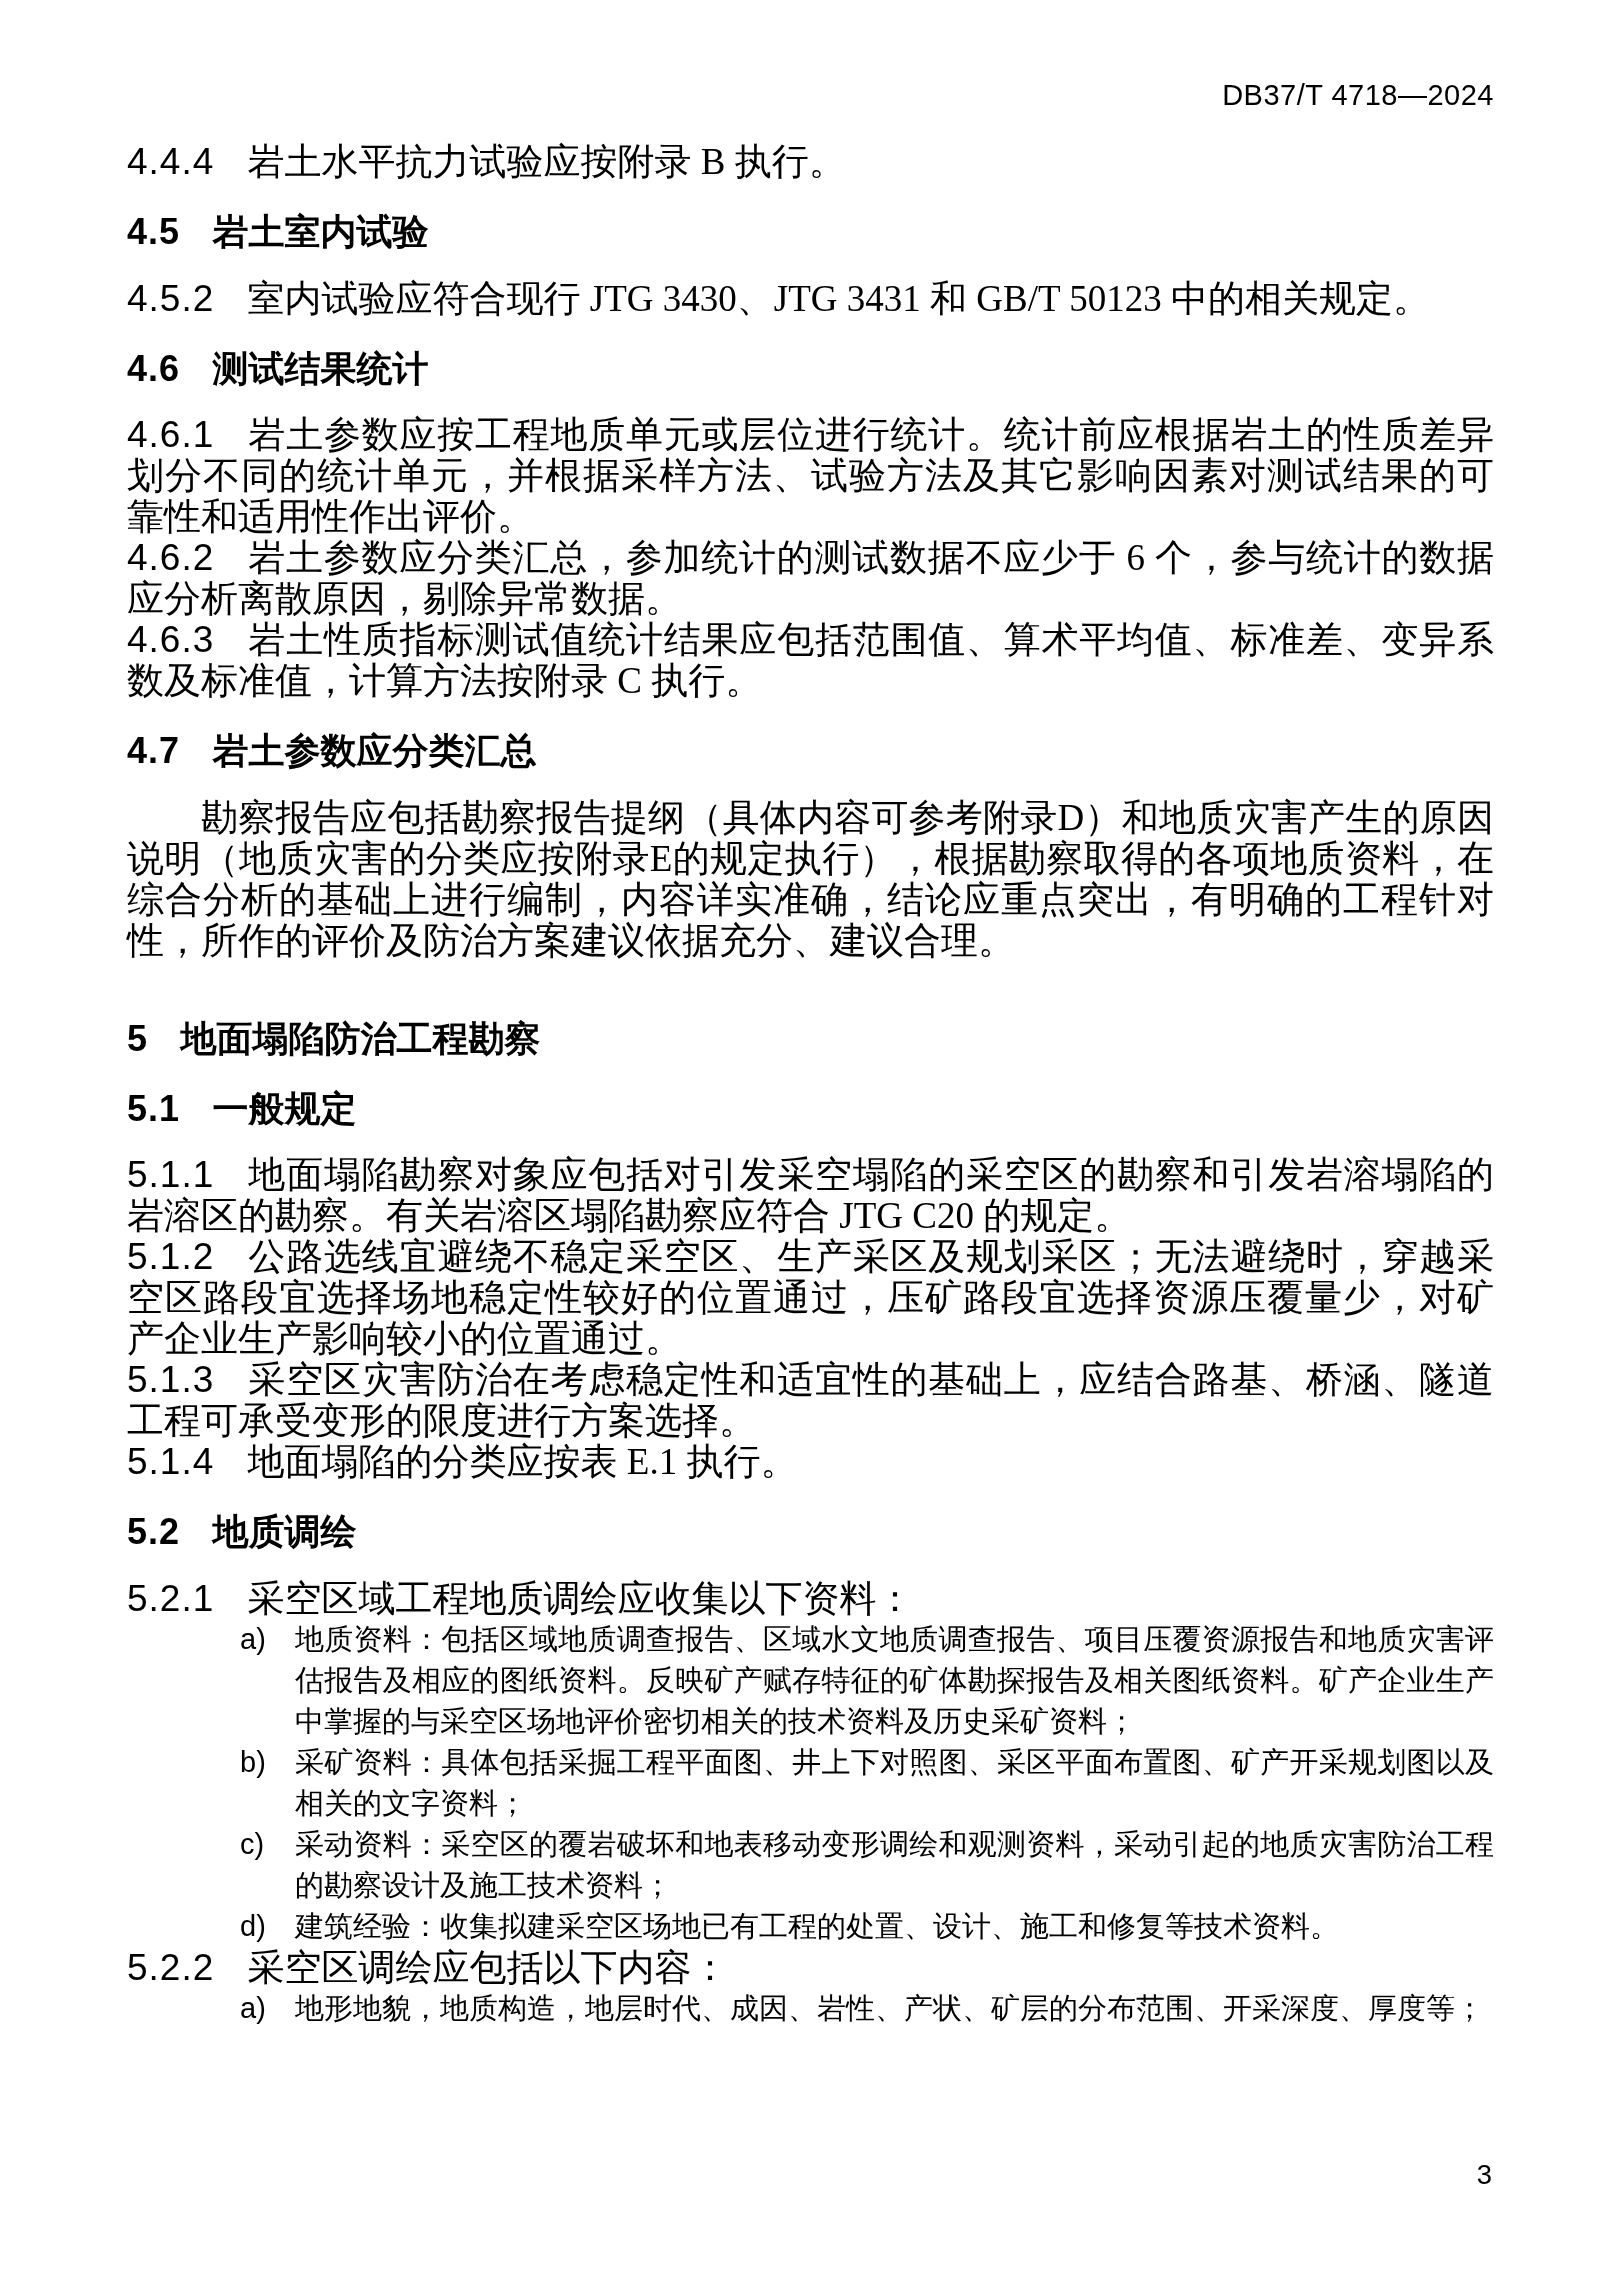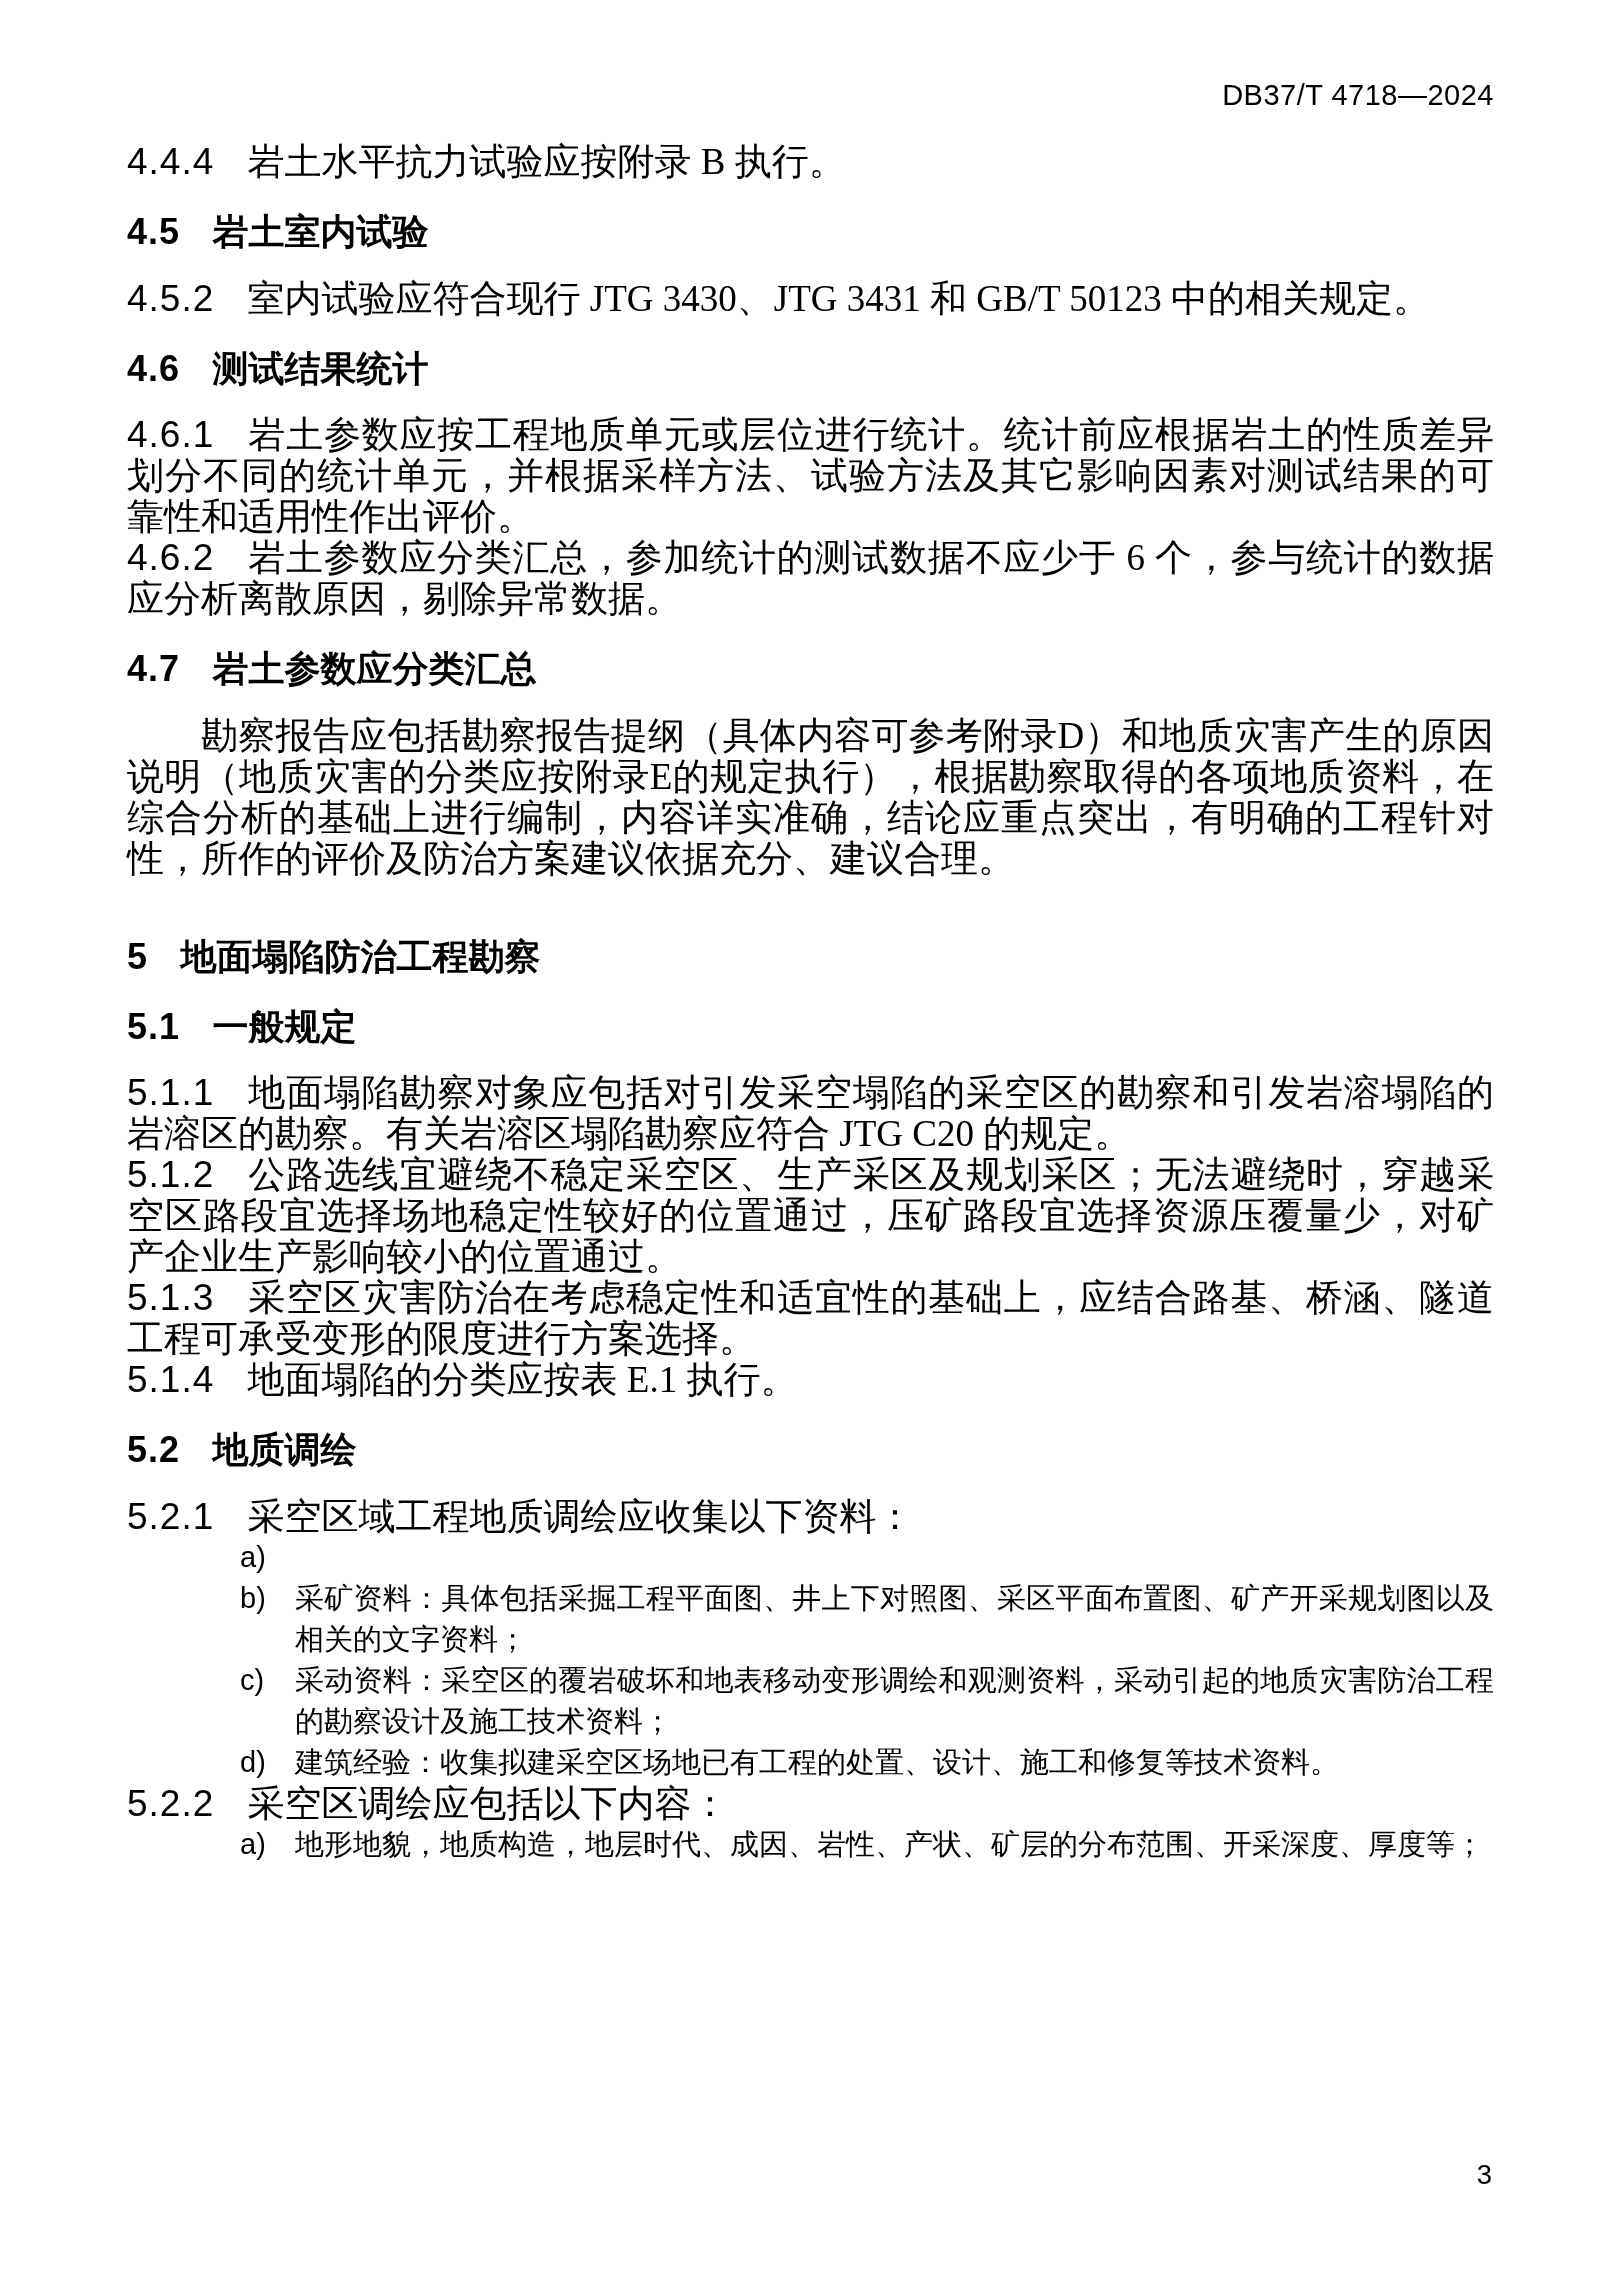--- a/index.html
+++ b/index.html
@@ -73,32 +73,34 @@
 <div class="page">
   <div class="doc-header">DB37/T 4718—2024</div>
 
   <main>
       <p class="clause"><span class="num">4.4.4</span><span>岩土水平抗力试验应按附录 B 执行。</span></p>
       <h3 class="heading"><span class="num">4.5</span><span>岩土室内试验</span></h3>
       <p class="clause"><span class="num">4.5.2</span><span>室内试验应符合现行 JTG 3430、JTG 3431 和 GB/T 50123 中的相关规定。</span></p>
       <h3 class="heading"><span class="num">4.6</span><span>测试结果统计</span></h3>
       <p class="clause"><span class="num">4.6.1</span><span>岩土参数应按工程地质单元或层位进行统计。统计前应根据岩土的性质差异划分不同的统计单元，并根据采样方法、试验方法及其它影响因素对测试结果的可靠性和适用性作出评价。</span></p>
       <p class="clause"><span class="num">4.6.2</span><span>岩土参数应分类汇总，参加统计的测试数据不应少于 6 个，参与统计的数据应分析离散原因，剔除异常数据。</span></p>
+      <p class="clause"><span class="num">4.6.3</span><span>岩土性质指标测试值统计结果应包括范围值、算术平均值、标准差、变异系数及标准值，计算方法按附录 C 执行。</span></p>
       <h3 class="heading"><span class="num">4.7</span><span>岩土参数应分类汇总</span></h3>
       <p class="para"><span>勘察报告应包括勘察报告提纲（具体内容可参考附录D）和地质灾害产生的原因说明（地质灾害的分类应按附录E的规定执行），根据勘察取得的各项地质资料，在综合分析的基础上进行编制，内容详实准确，结论应重点突出，有明确的工程针对性，所作的评价及防治方案建议依据充分、建议合理。</span></p>
       <h2 class="chapter"><span class="num">5</span><span>地面塌陷防治工程勘察</span></h2>
       <h3 class="heading"><span class="num">5.1</span><span>一般规定</span></h3>
       <p class="clause"><span class="num">5.1.1</span><span>地面塌陷勘察对象应包括对引发采空塌陷的采空区的勘察和引发岩溶塌陷的岩溶区的勘察。有关岩溶区塌陷勘察应符合 JTG C20 的规定。</span></p>
       <p class="clause"><span class="num">5.1.2</span><span>公路选线宜避绕不稳定采空区、生产采区及规划采区；无法避绕时，穿越采空区路段宜选择场地稳定性较好的位置通过，压矿路段宜选择资源压覆量少，对矿产企业生产影响较小的位置通过。</span></p>
       <p class="clause"><span class="num">5.1.3</span><span>采空区灾害防治在考虑稳定性和适宜性的基础上，应结合路基、桥涵、隧道工程可承受变形的限度进行方案选择。</span></p>
       <p class="clause"><span class="num">5.1.4</span><span>地面塌陷的分类应按表 E.1 执行。</span></p>
       <h3 class="heading"><span class="num">5.2</span><span>地质调绘</span></h3>
       <p class="clause"><span class="num">5.2.1</span><span>采空区域工程地质调绘应收集以下资料：</span></p>
       <div class="list-item">
         <span class="marker">a)</span>
+        <span class="li-text">地质资料：包括区域地质调查报告、区域水文地质调查报告、项目压覆资源报告和地质灾害评估报告及相应的图纸资料。反映矿产赋存特征的矿体勘探报告及相关图纸资料。矿产企业生产中掌握的与采空区场地评价密切相关的技术资料及历史采矿资料；</span>
       </div>
       <div class="list-item">
         <span class="marker">b)</span>
         <span class="li-text">采矿资料：具体包括采掘工程平面图、井上下对照图、采区平面布置图、矿产开采规划图以及相关的文字资料；</span>
       </div>
       <div class="list-item">
         <span class="marker">c)</span>
         <span class="li-text">采动资料：采空区的覆岩破坏和地表移动变形调绘和观测资料，采动引起的地质灾害防治工程的勘察设计及施工技术资料；</span>
       </div>
       <div class="list-item">

